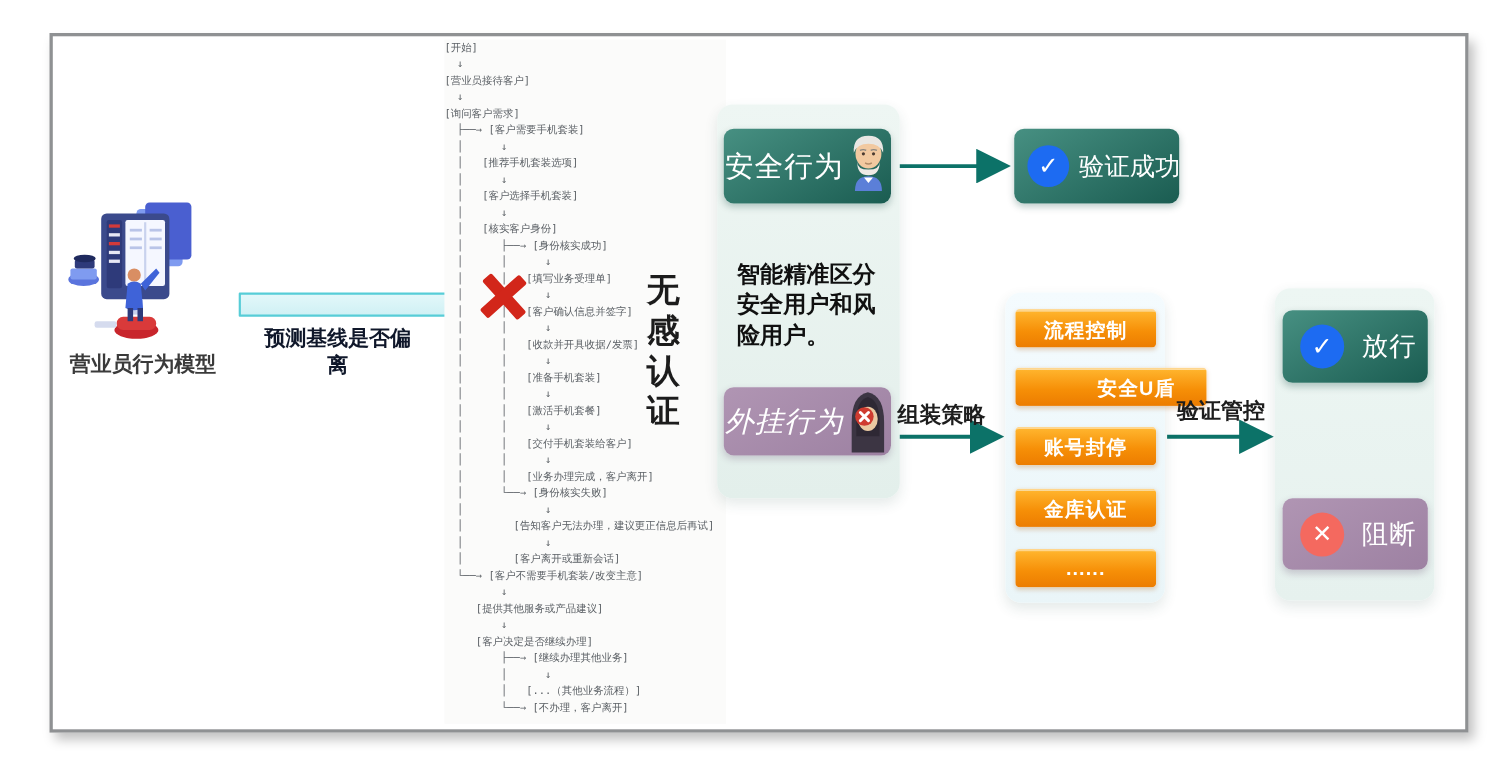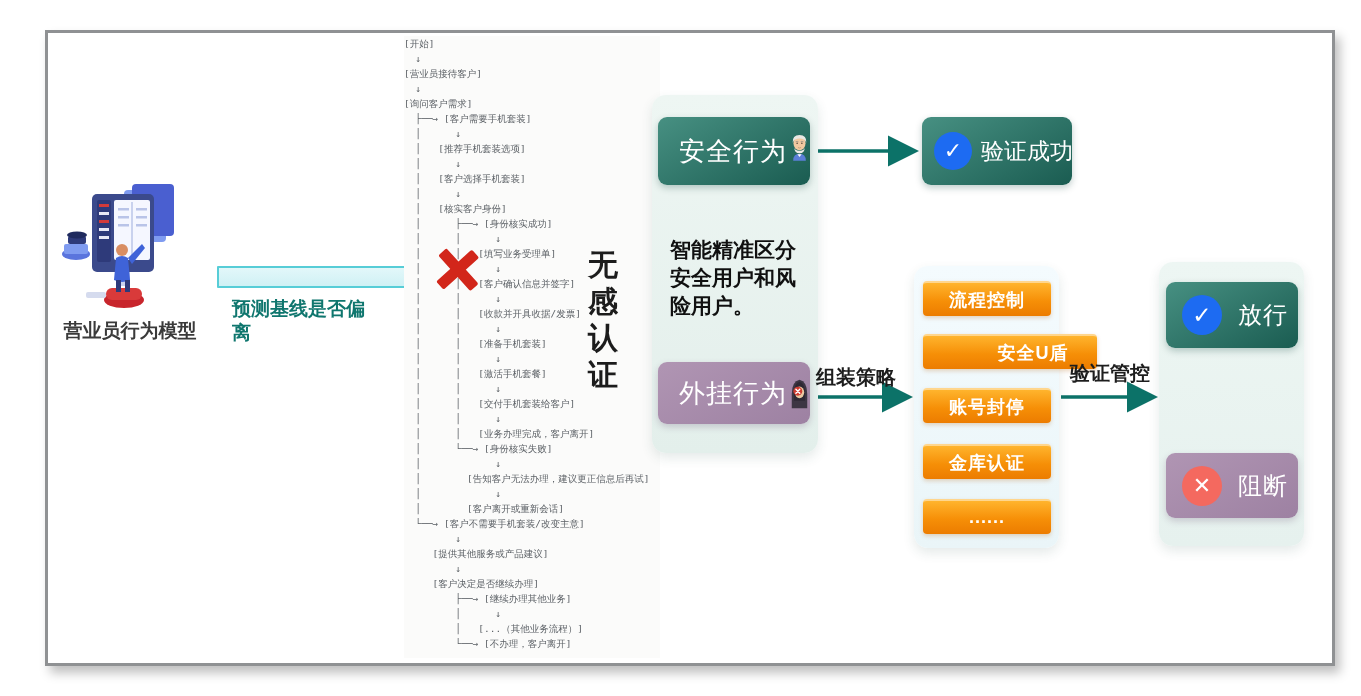--- a/index.html
+++ b/index.html
@@ -3,41 +3,41 @@
 <meta charset="utf-8">
 <style>
   html,body{margin:0;padding:0;background:#fff;}
   .canvas{position:relative;width:1361px;height:696px;background:#fff;overflow:hidden;
           font-family:"Liberation Sans","DejaVu Sans",sans-serif;}
   .frame{position:absolute;left:45px;top:30px;width:1284px;height:630px;background:#fff;
          border:3px solid #8f9193;box-shadow:5px 7px 10px rgba(0,0,0,.25);}
   .abs{position:absolute;}
   
   .model-label{left:50px;top:318px;width:160px;text-align:center;font-size:19px;font-weight:bold;color:#3a3a3a;}
-  .arrow-label{left:232px;top:297px;width:150px;font-size:19px;font-weight:bold;color:#0f766e;line-height:1.25;}
+  .arrow-label{left:232px;top:297px;width:150px;text-align:center;font-size:19px;font-weight:bold;color:#0f172a;line-height:1.25;}
   
   .flow{left:404px;top:36px;width:256px;height:622px;background:#fbfbfa;}
   .flow pre{margin:0;font-family:"DejaVu Sans Mono","Liberation Mono",monospace;
             font-size:9.5px;line-height:15px;color:#5c6166;letter-spacing:0;}
   .red-x{left:436px;top:247px;width:44px;height:44px;}
   
   .auth-label{left:588px;top:247px;width:56px;font-size:30px;font-weight:bold;color:#1c1c1c;line-height:1.22;}
   
   .panel{border-radius:14px;box-shadow:0 5px 12px rgba(40,80,70,.12);}
   .panel-classify{left:652px;top:95px;width:166px;height:358px;background:linear-gradient(180deg,#eef6f3,#e3efeb);}
   .panel-strategy{left:914px;top:266px;width:145px;height:282px;background:linear-gradient(180deg,#f4fbfe,#eaf5f8);}
   .panel-result{left:1159px;top:262px;width:145px;height:284px;background:linear-gradient(180deg,#edf6f3,#e6f1ee);}
   
   .teal-box{background:linear-gradient(150deg,#479082,#1a5c51);border-radius:9px;color:#fff;
             display:flex;align-items:center;box-shadow:0 3px 7px rgba(0,60,50,.25);}
   .mauve-box{background:linear-gradient(150deg,#b095b3,#9d81a2);border-radius:9px;color:#fff;
              display:flex;align-items:center;box-shadow:0 3px 7px rgba(80,50,90,.22);}
   .box-safe{left:658px;top:117px;width:152px;height:68px;}
-  .box-risk{left:658px;top:362px;width:152px;height:62px;}
-  .box-safe .t,.box-risk .t{font-size:26px;padding-left:21px;letter-spacing:1px;white-space:nowrap;}
+  .box-risk{left:658px;top:352px;width:152px;height:62px;font-style:italic;}
+  .box-safe .t,.box-risk .t{font-size:26px;padding-left:1px;letter-spacing:1px;white-space:nowrap;}
   .desc{left:670px;top:236px;width:132px;font-size:21px;font-weight:bold;color:#101010;line-height:1.33;}
   .box-success{left:922px;top:117px;width:150px;height:68px;}
   .box-allow{left:1166px;top:282px;width:132px;height:66px;}
   .box-block{left:1166px;top:453px;width:132px;height:65px;}
   .circle{border-radius:50%;display:flex;align-items:center;justify-content:center;flex:0 0 auto;}
   .circle.blue{background:#1d6bf2;color:#fff;}
   .circle.red{background:#f4695f;color:#fff;}
   .box-success .circle{width:38px;height:38px;margin-left:12px;font-size:22px;}
   .box-allow .circle{width:40px;height:40px;margin-left:16px;font-size:23px;}
   .box-block .circle{width:40px;height:40px;margin-left:16px;font-size:22px;}

